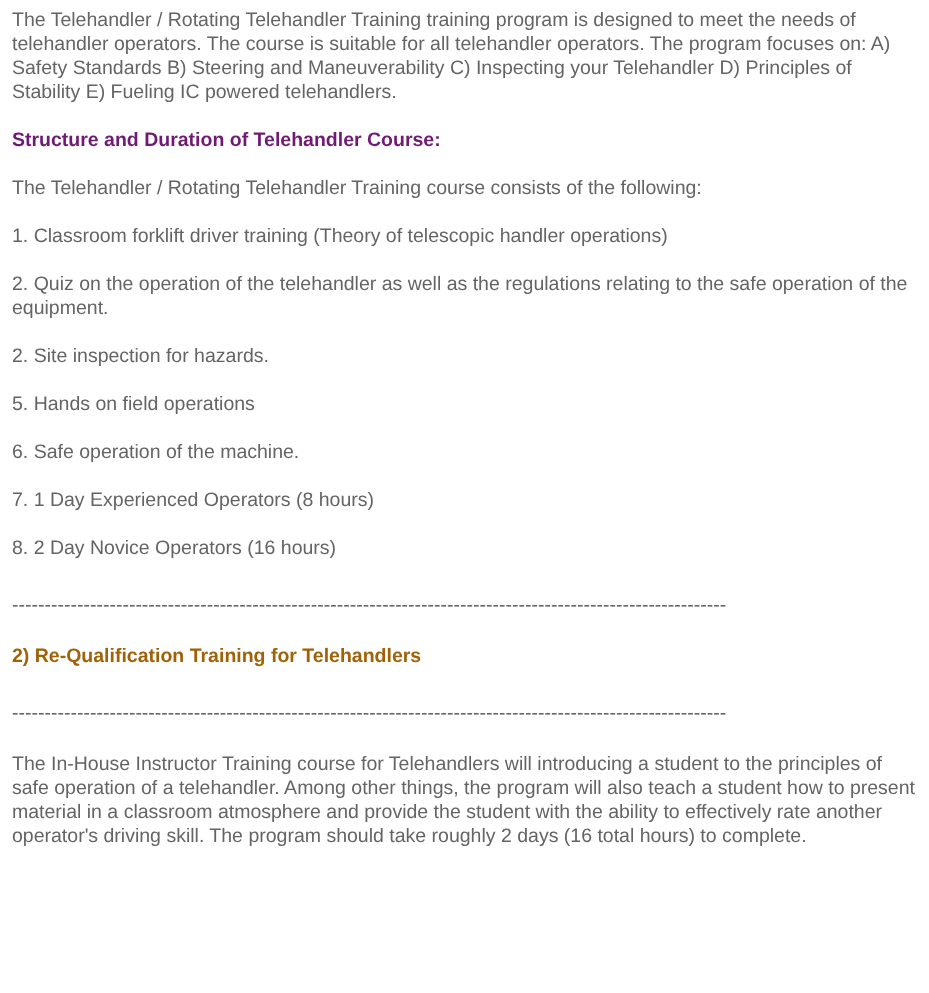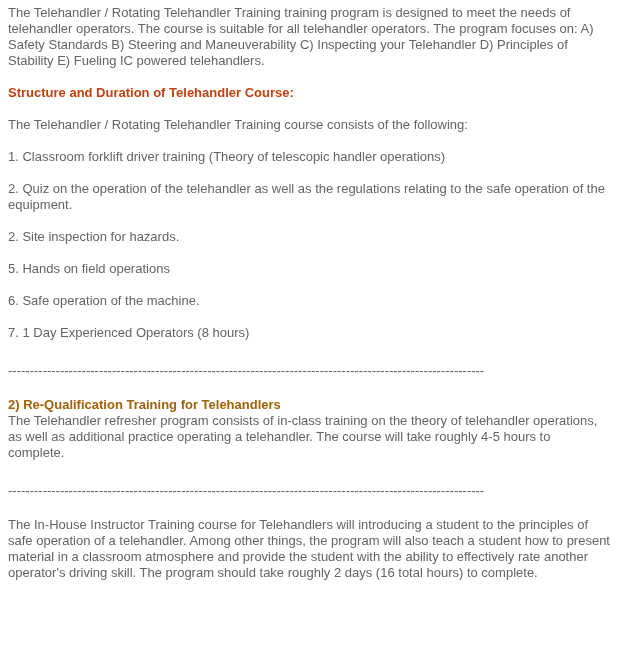--- a/index.html
+++ b/index.html
@@ -16,21 +16,21 @@
     font-size: 13px;
     line-height: 16px;
     color: #646464;
     background: #ffffff;
   }
   .doc p {
     margin: 0 0 16px 0;
   }
   .heading {
     font-weight: bold;
-    color: #c2410c;
+    color: #701a75;
   }
   .section-heading {
     font-weight: bold;
     color: #a16207;
     margin: 0 !important;
   }
   .section-body {
     margin: 0 !important;
   }
   .divider {
@@ -50,26 +50,26 @@
   <p class="heading">Structure and Duration of Telehandler Course:</p>
 
   <p>The Telehandler / Rotating Telehandler Training course consists of the following:</p>
 
   <p>1. Classroom forklift driver training (Theory of telescopic handler operations)</p>
   <p>2. Quiz on the operation of the telehandler as well as the regulations relating to the safe operation of the equipment.</p>
   <p>2. Site inspection for hazards.</p>
   <p>5. Hands on field operations</p>
   <p>6. Safe operation of the machine.</p>
   <p>7. 1 Day Experienced Operators (8 hours)</p>
+  <p>8. 2 Day Novice Operators (16 hours)</p>
 
   <p class="divider">--------------------------------------------------------------------------------------------------------------</p>
 
   <div>
     <p class="section-heading">2) Re-Qualification Training for Telehandlers</p>
-    <p class="section-body">The Telehandler refresher program consists of in-class training on the theory of telehandler operations, as well as additional practice operating a telehandler. The course will take roughly 4-5 hours to complete.</p>
   </div>
 
   <p class="divider">--------------------------------------------------------------------------------------------------------------</p>
 
   <div>
     <p class="section-body">The In-House Instructor Training course for Telehandlers will introducing a student to the principles of safe operation of a telehandler. Among other things, the program will also teach a student how to present material in a classroom atmosphere and provide the student with the ability to effectively rate another operator's driving skill. The program should take roughly 2 days (16 total hours) to complete.</p>
   </div>
 
 </div>
 

